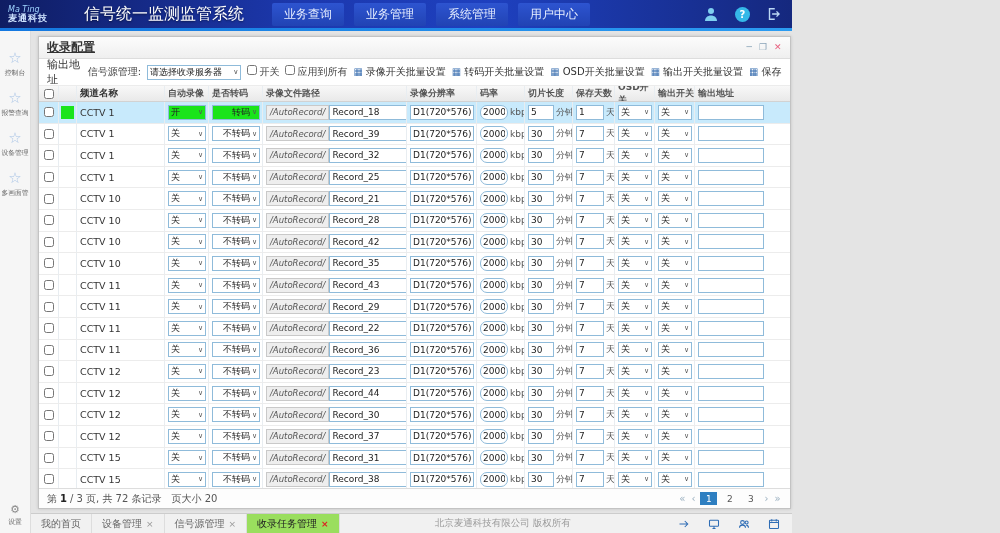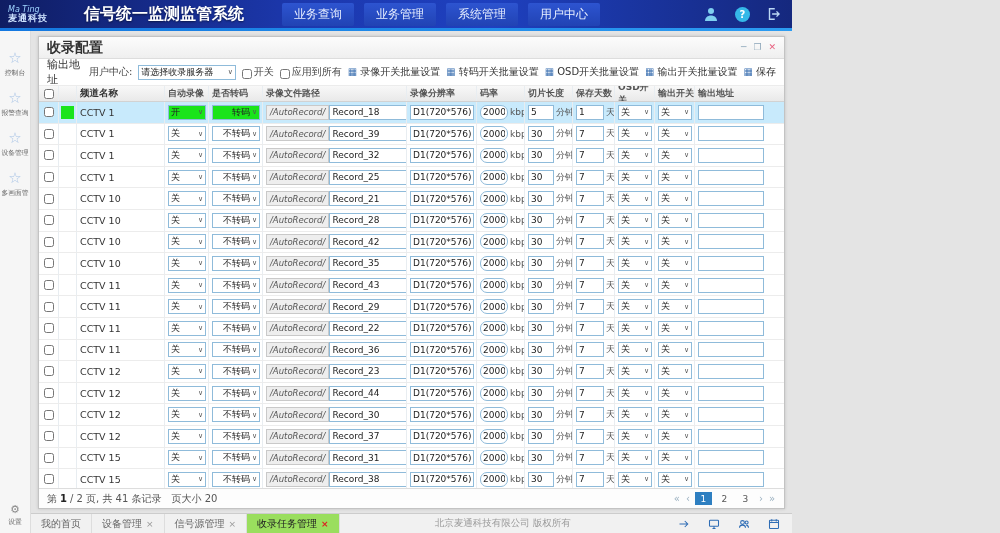--- a/index.html
+++ b/index.html
@@ -4,21 +4,21 @@
 <style>
   html,body{margin:0;padding:0;}
   body{width:1000px;height:533px;overflow:hidden;font-family:"DejaVu Sans","Liberation Sans",sans-serif;font-size:11px;color:#333;background:#e4e4e4;}
   .app{width:792px;height:533px;display:flex;flex-direction:column;}
 
   
   .hdr{height:28px;flex:0 0 28px;background:linear-gradient(90deg,#0f1d63,#1c38ae 38%,#1e40bf 62%,#15287e);display:flex;align-items:center;padding:0 8px;gap:14px;position:relative;}
   .brand{display:flex;flex-direction:column;line-height:1;width:62px;color:#cfe4ff;}
   .brand .script{font-style:italic;font-size:8px;color:#9fd4ff;}
   .brand .name{font-size:9px;font-weight:bold;letter-spacing:1px;}
-  .hdr-title{color:#fff;font-size:16px;font-weight:bold;text-shadow:0 1px 2px rgba(0,0,0,.5);margin-right:24px;white-space:nowrap;}
+  .hdr-title{color:#fff;font-size:16px;font-weight:normal;text-shadow:0 1px 2px rgba(0,0,0,.5);margin-right:14px;white-space:nowrap;}
   .nav{display:flex;gap:10px;}
   .nav-item{background:linear-gradient(#2d54d0,#2143b4);border-radius:2px;padding:3px 12px;color:#e8efff;font-size:12px;cursor:pointer;white-space:nowrap;}
   .hdr-right{margin-left:auto;display:flex;align-items:center;gap:16px;padding-right:4px;}
   .user-ic{width:16px;height:16px;fill:#7fd0f0;}
   .help-ic{width:15px;height:15px;border-radius:50%;background:#35b8e8;color:#fff;font-size:10px;font-weight:bold;display:flex;align-items:center;justify-content:center;}
   .logout-ic{width:14px;height:14px;fill:none;stroke:#bcd9f5;stroke-width:1.6;}
   .accent{height:3px;flex:0 0 3px;background:linear-gradient(90deg,#1478e0,#2b9cf2);}
 
   
   .body-row{flex:1;display:flex;min-height:0;}
@@ -28,29 +28,29 @@
   .side-label{font-size:8px;color:#666;white-space:nowrap;transform:scale(.85);transform-origin:center;margin-top:1px;}
   .side-settings{margin-top:auto;margin-bottom:6px;display:flex;flex-direction:column;align-items:center;cursor:pointer;}
   .gear{color:#8a8a8a;font-size:11px;line-height:1;}
 
   .right-col{flex:1;display:flex;flex-direction:column;min-width:0;}
   .main{flex:1;padding:5px 7px 4px 7px;min-height:0;display:flex;}
 
   
   .panel{flex:1;background:#fff;border:1px solid #c3c3c3;box-shadow:0 0 3px rgba(0,0,0,.15);display:flex;flex-direction:column;min-height:0;}
   .titlebar{height:21px;flex:0 0 21px;background:linear-gradient(#fcfcfc,#efefef);border-bottom:1px solid #ddd;display:flex;align-items:center;padding:0 8px;}
-  .titlebar .t{font-weight:bold;font-size:14px;color:#333;}
+  .titlebar .t{font-weight:bold;font-size:12px;color:#333;text-decoration:underline;}
   .win-ics{margin-left:auto;display:flex;gap:7px;align-items:center;}
   .win-ic{font-size:9px;color:#8aa4b8;cursor:pointer;line-height:1;}
   .win-ic.close{color:#e8607f;font-weight:bold;}
 
   .toolbar{height:26px;flex:0 0 26px;display:flex;align-items:center;padding:0 8px;border-bottom:1px solid #ececec;gap:6px;}
   .toolbar .sub{font-size:11px;color:#333;margin-right:auto;}
   .tb-label{font-size:10px;color:#444;white-space:nowrap;}
-  .chk{display:flex;align-items:flex-end;gap:2px;font-size:10px;color:#444;white-space:nowrap;cursor:pointer;}
+  .chk{display:flex;align-items:flex-start;gap:2px;font-size:10px;color:#444;white-space:nowrap;cursor:pointer;}
   .chk input{width:10px;height:10px;margin:0;}
   .tb-btn{display:flex;align-items:center;gap:3px;font-size:10px;color:#333;cursor:pointer;white-space:nowrap;}
   .grid-ic{color:#3a6fb0;font-size:10px;line-height:1;}
 
   
   .sel{height:15px;border:1px solid #8fbbda;background:#fff;display:inline-flex;align-items:center;justify-content:space-between;padding:0 2px;font-size:9px;color:#222;cursor:pointer;box-sizing:border-box;white-space:nowrap;overflow:hidden;}
   .sel .arr{font-size:7px;color:#555;margin-left:2px;}
   .sel.green{background:var(--green);}
   .txt{height:13px;border:1px solid #8fbbda;font-size:9px;padding:0 2px;color:#222;box-sizing:content-box;font-family:inherit;}
   .unit{font-size:9px;color:#555;margin-left:2px;white-space:nowrap;}
@@ -173,21 +173,21 @@
             <span class="t">收录配置</span>
             <span class="win-ics">
               <span class="win-ic">─</span>
               <span class="win-ic">❐</span>
               <span class="win-ic close">✕</span>
             </span>
           </div>
 
           <div class="toolbar">
             <span class="sub">输出地址</span>
-            <span class="tb-label">用户中心:</span>
+            <span class="tb-label">信号源管理:</span>
             <span class="sel" style="width:118px">
               <span>请选择收录服务器</span>
                 <span class="arr">∨</span>
             </span>
             <label class="chk">
                 <input type="checkbox" style="">
                 <span>开关</span>
               </label>
             <label class="chk">
                 <input type="checkbox" style="">
@@ -1277,21 +1277,21 @@
     <div class="cell c-addr">
       <input class="txt" style="">
     </div>
   </div>
               </div>
           </div>
 
           <div class="pager">
             <span>第</span>
             <b>1</b>
-            <span>/ 2 页, 共 41 条记录</span>
+            <span>/ 3 页, 共 72 条记录</span>
             <span class="pgsize">页大小 20</span>
             <span class="pager-right">
               <span class="pg-arrow">«</span>
               <span class="pg-arrow">‹</span>
               <span class="pg-num active">1</span>
               <span class="pg-num">2</span>
               <span class="pg-num">3</span>
               <span class="pg-arrow">›</span>
               <span class="pg-arrow">»</span>
             </span>

